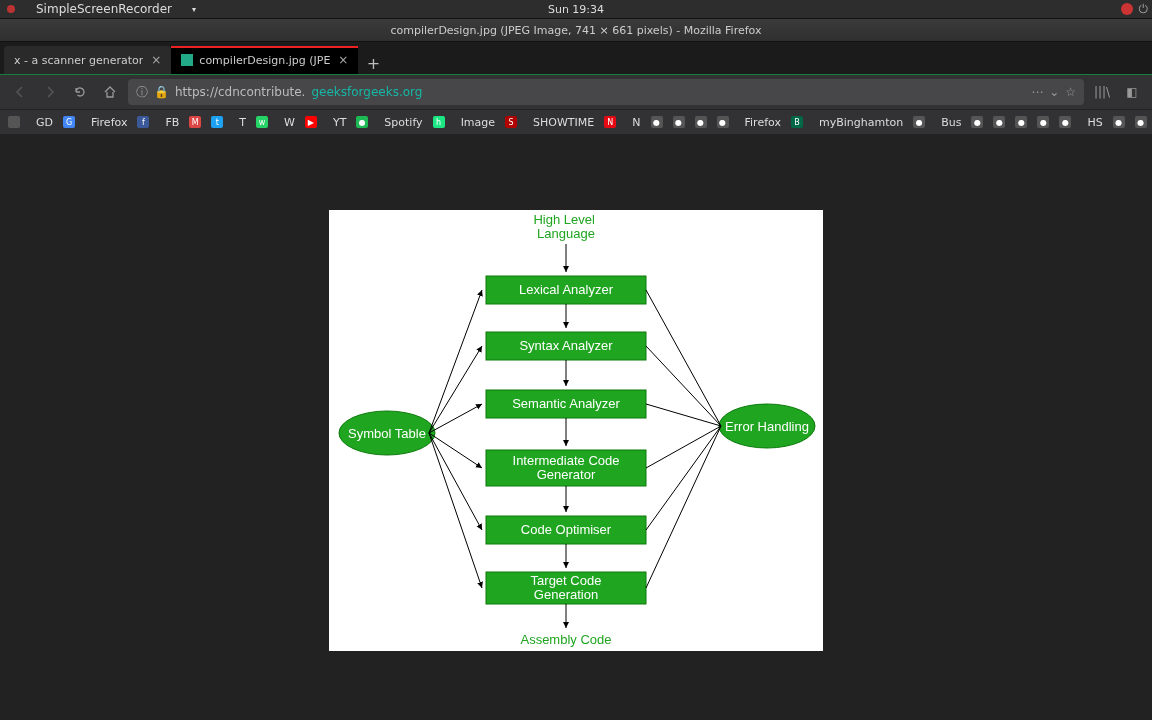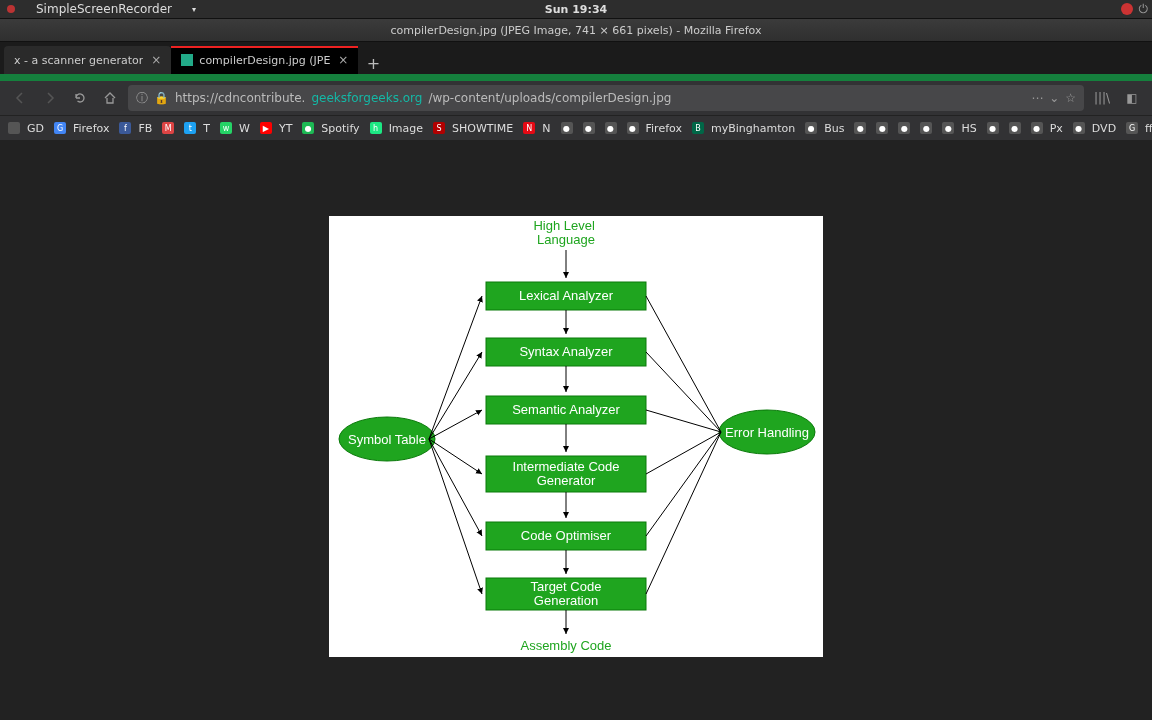--- a/index.html
+++ b/index.html
@@ -1,43 +1,43 @@
 <!DOCTYPE html>
 <html><head>
 <meta charset="utf-8">
 <style>
 html,body{margin:0;padding:0;height:100%;width:100%;font-family:"DejaVu Sans","Ubuntu",sans-serif;font-size:12px;color:#ddd;overflow:hidden;background:#1e1e1e}
 
 .panel{height:18px;background:#2d2d2d;display:flex;align-items:center;border-bottom:1px solid #111}
 .panel .app{display:flex;align-items:center;gap:20px;padding:0 6px}
 .panel .app svg{width:10px;height:10px}
-.panel .center{position:absolute;left:50%;transform:translateX(-50%);font-weight:bold;font-size:11px}
+.panel .center{position:absolute;left:50%;transform:translateX(-50%);font-weight:normal;font-size:11px}
 .panel .right{position:absolute;right:4px;display:flex;align-items:center;gap:6px}
 .dot{width:12px;height:12px;border-radius:50%;background:#c33}
 
 .winbar{height:22px;background:linear-gradient(#3b3b3b,#2f2f2f);display:flex;align-items:center;justify-content:center;font-size:11px;color:#ccc;border-bottom:1px solid #111}
 
-.tabstrip{height:32px;background:#1b1b1b;display:flex;align-items:flex-end;padding:0 4px;border-bottom:7px solid #15803d}
+.tabstrip{height:32px;background:#1b1b1b;display:flex;align-items:flex-end;padding:0 4px;border-bottom:1px solid #15803d}
 .tab{height:28px;display:flex;align-items:center;gap:6px;padding:0 10px;font-size:11px;color:#ccc;border-radius:4px 4px 0 0;max-width:180px;position:relative}
 .tab.inactive{background:#2a2a2a}
 .tab.active{background:#000000}
 .tab.active::before{content:"";position:absolute;top:0;left:0;right:0;height:2px;background:#e22}
 .tab .x{color:#aaa;font-size:12px;margin-left:2px}
 .newtab{width:22px;height:22px;display:flex;align-items:center;justify-content:center;color:#bbb;font-size:16px;margin-left:4px}
 .favicon{width:12px;height:12px;background:#2a8}
 
 .toolbar{height:34px;background:#323234;display:flex;align-items:center;gap:6px;padding:0 8px;border-bottom:1px solid #222}
 .nav-btn{width:24px;height:24px;display:flex;align-items:center;justify-content:center;color:#999;border-radius:3px}
 .nav-btn.disabled{color:#555}
 .urlbox{flex:1;height:26px;background:#474749;border-radius:4px;display:flex;align-items:center;gap:6px;padding:0 8px;color:#bbb;font-size:12px}
 .urlbox .lock{color:#5b5}
 .urlbox .domain{color:#14b8a6}
 
 .bmbar{height:24px;background:#323234;display:flex;align-items:center;gap:10px;padding:0 8px;border-bottom:1px solid #222;font-size:11px;color:#ddd;overflow:hidden}
-.bm{display:flex;align-items:center;gap:7px;white-space:nowrap}
+.bm{display:flex;align-items:center;gap:16px;white-space:nowrap}
 .bm .ico{width:12px;height:12px;border-radius:2px;display:flex;align-items:center;justify-content:center;font-size:8px;color:#fff}
 
 .content{position:relative;height:calc(100% - 18px - 22px - 32px - 34px - 24px);background:#222;display:flex;align-items:center;justify-content:center}
 .imgwrap{width:494px;height:441px;background:#fff;position:relative}
 .imgwrap svg{width:100%;height:100%}
 .box{fill:#1fa51f;stroke:#0a7a0a;stroke-width:1}
 .ell{fill:#1fa51f;stroke:#0a7a0a;stroke-width:1}
 .txt{fill:#fff;font-size:13px;text-anchor:middle;dominant-baseline:middle;font-family:sans-serif}
 .gtxt{fill:#1fa51f;font-size:13px;text-anchor:middle;font-family:sans-serif}
 .ln{stroke:#000;stroke-width:1;fill:none}
@@ -97,21 +97,20 @@
   <div class="nav-btn">
       <svg width="14" height="14" viewBox="0 0 14 14">
         <path d="M2 7 L7 2 L12 7 M4 7v5h6V7" stroke="currentColor" stroke-width="1.3" fill="none"></path>
       </svg>
     </div>
   <div class="urlbox">
     <span style="color:#999">ⓘ</span>
     <span class="lock">🔒</span>
     <span>https://cdncontribute.</span>
       <span class="domain">geeksforgeeks.org</span>
-      <span>/wp-content/uploads/compilerDesign.jpg</span>
     <span style="flex:1"></span>
     <span style="color:#999">⋯</span>
     <span style="color:#999">⌄</span>
     <span style="color:#999">☆</span>
   </div>
   <div class="nav-btn" style="margin-left:auto">|||\</div>
   <div class="nav-btn">◧</div>
 </div>
 
 <div class="bmbar" id="bmbar">

